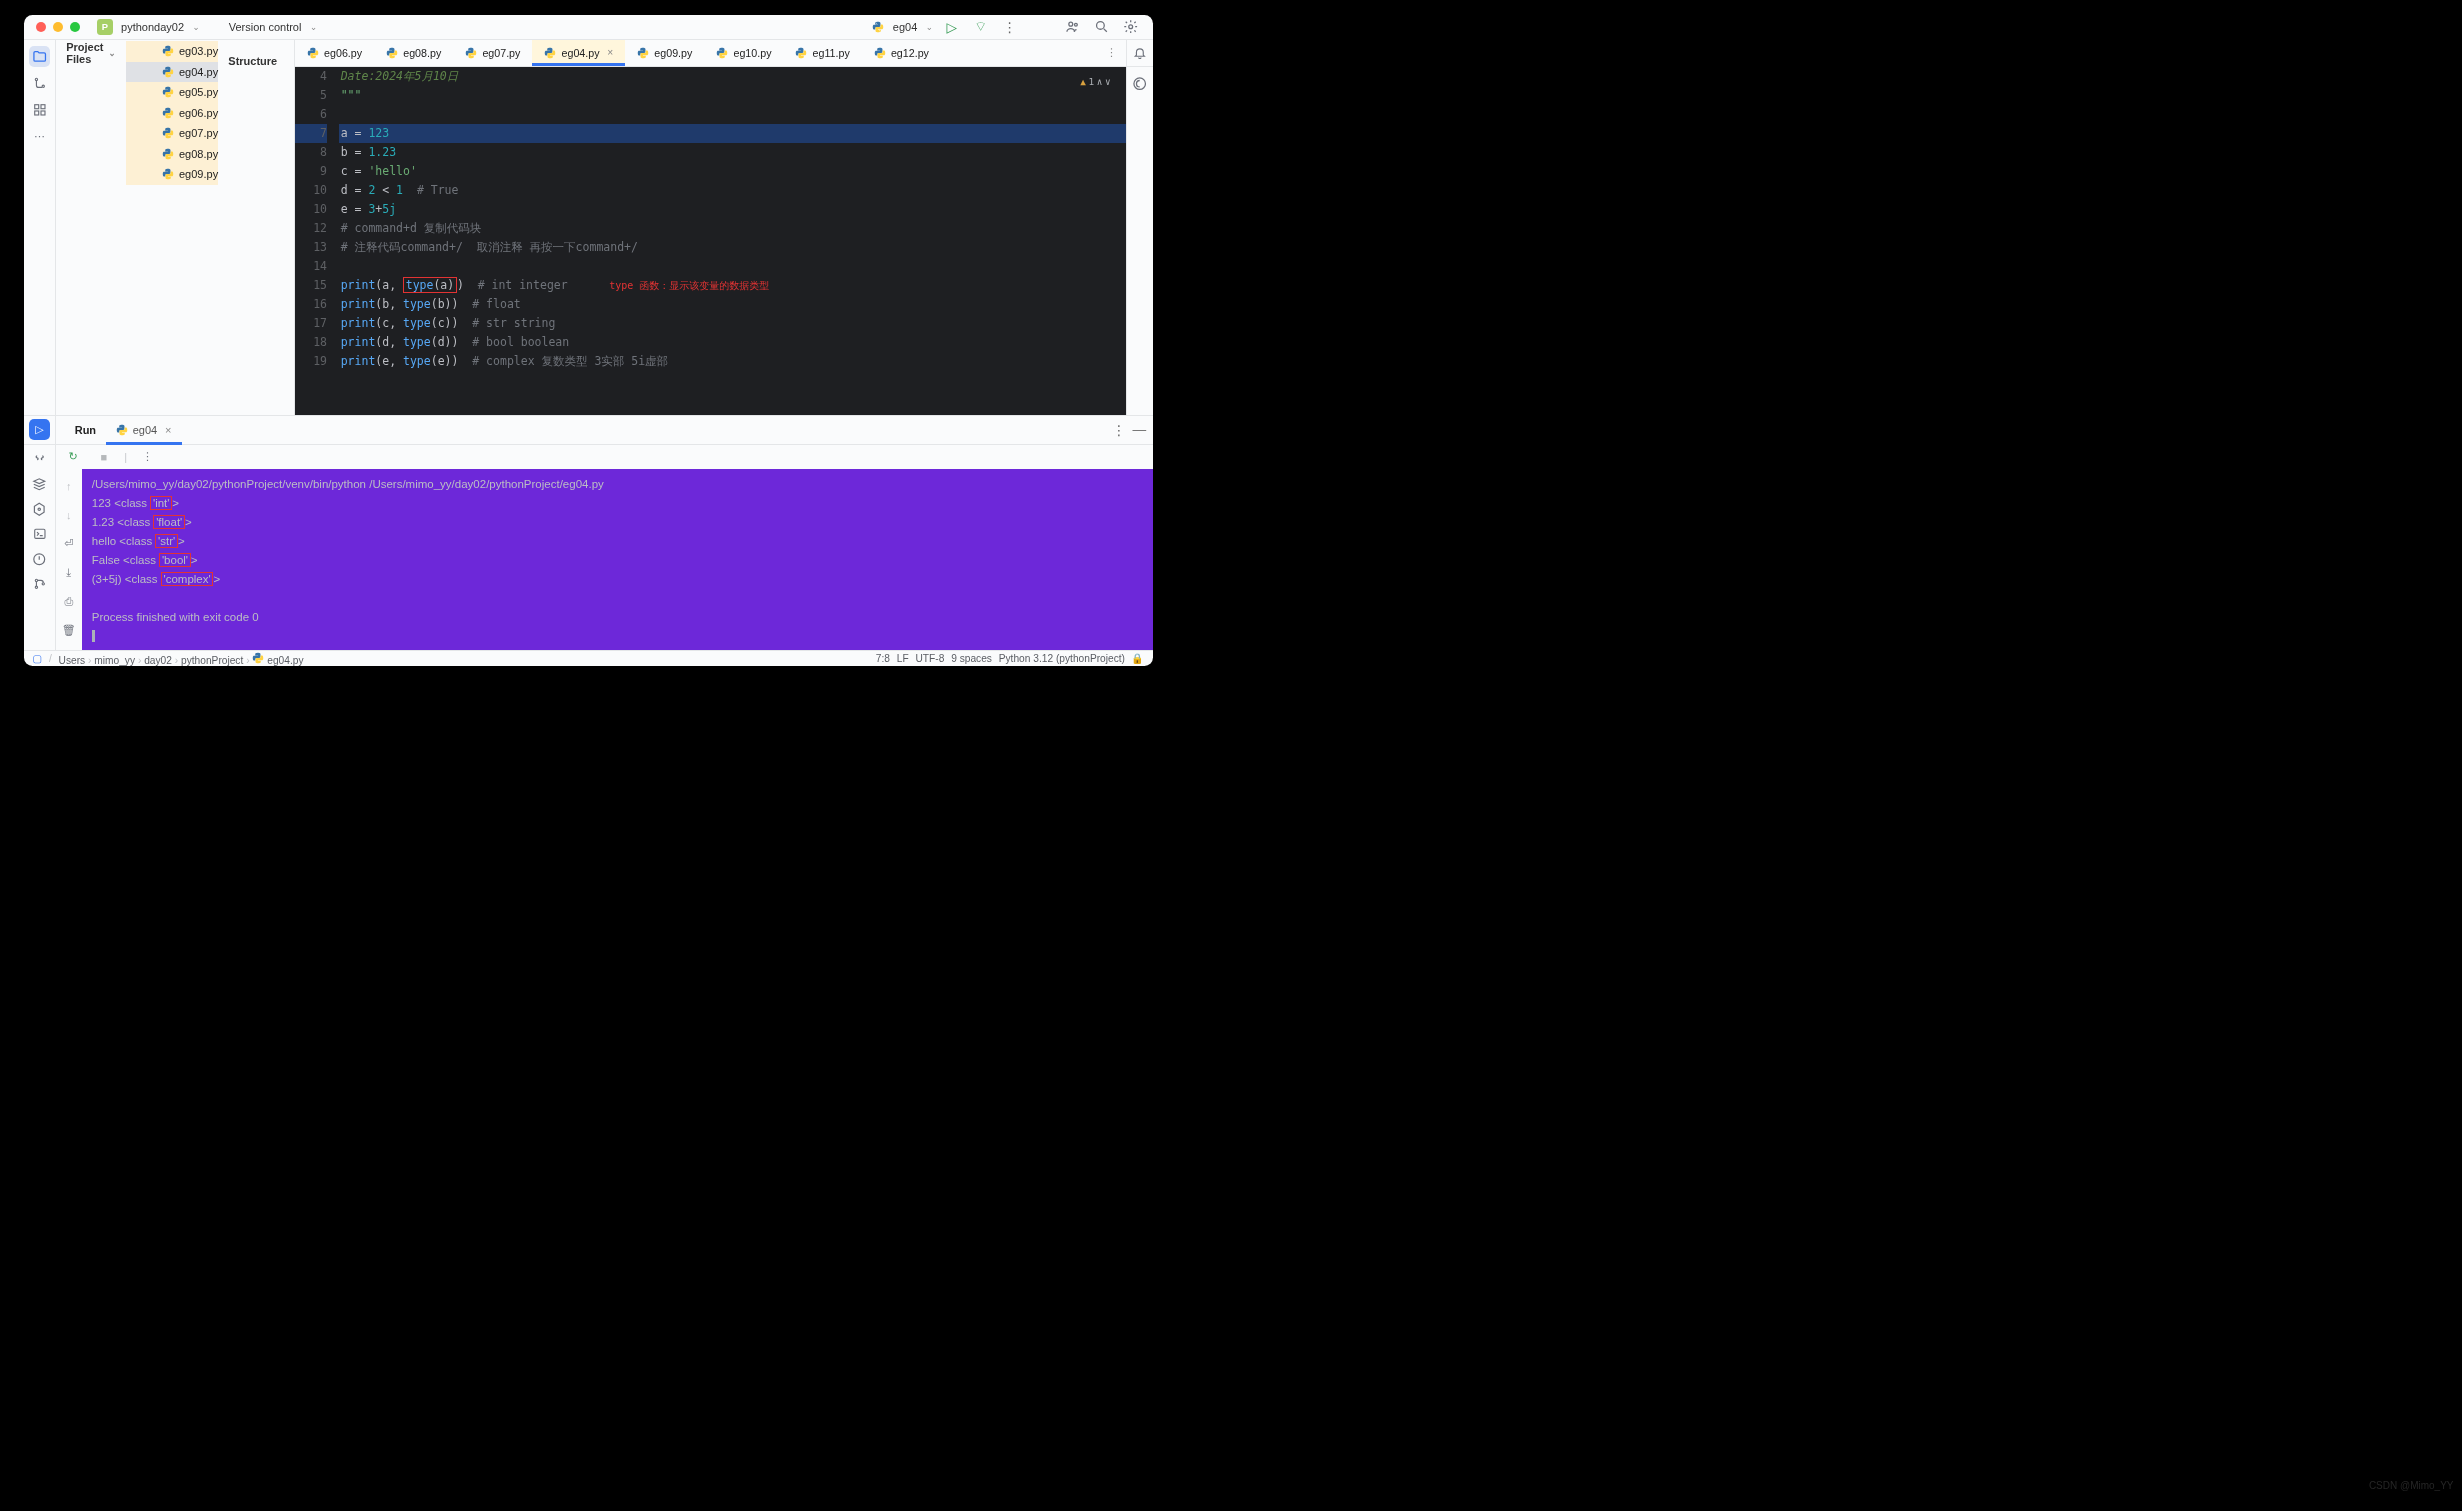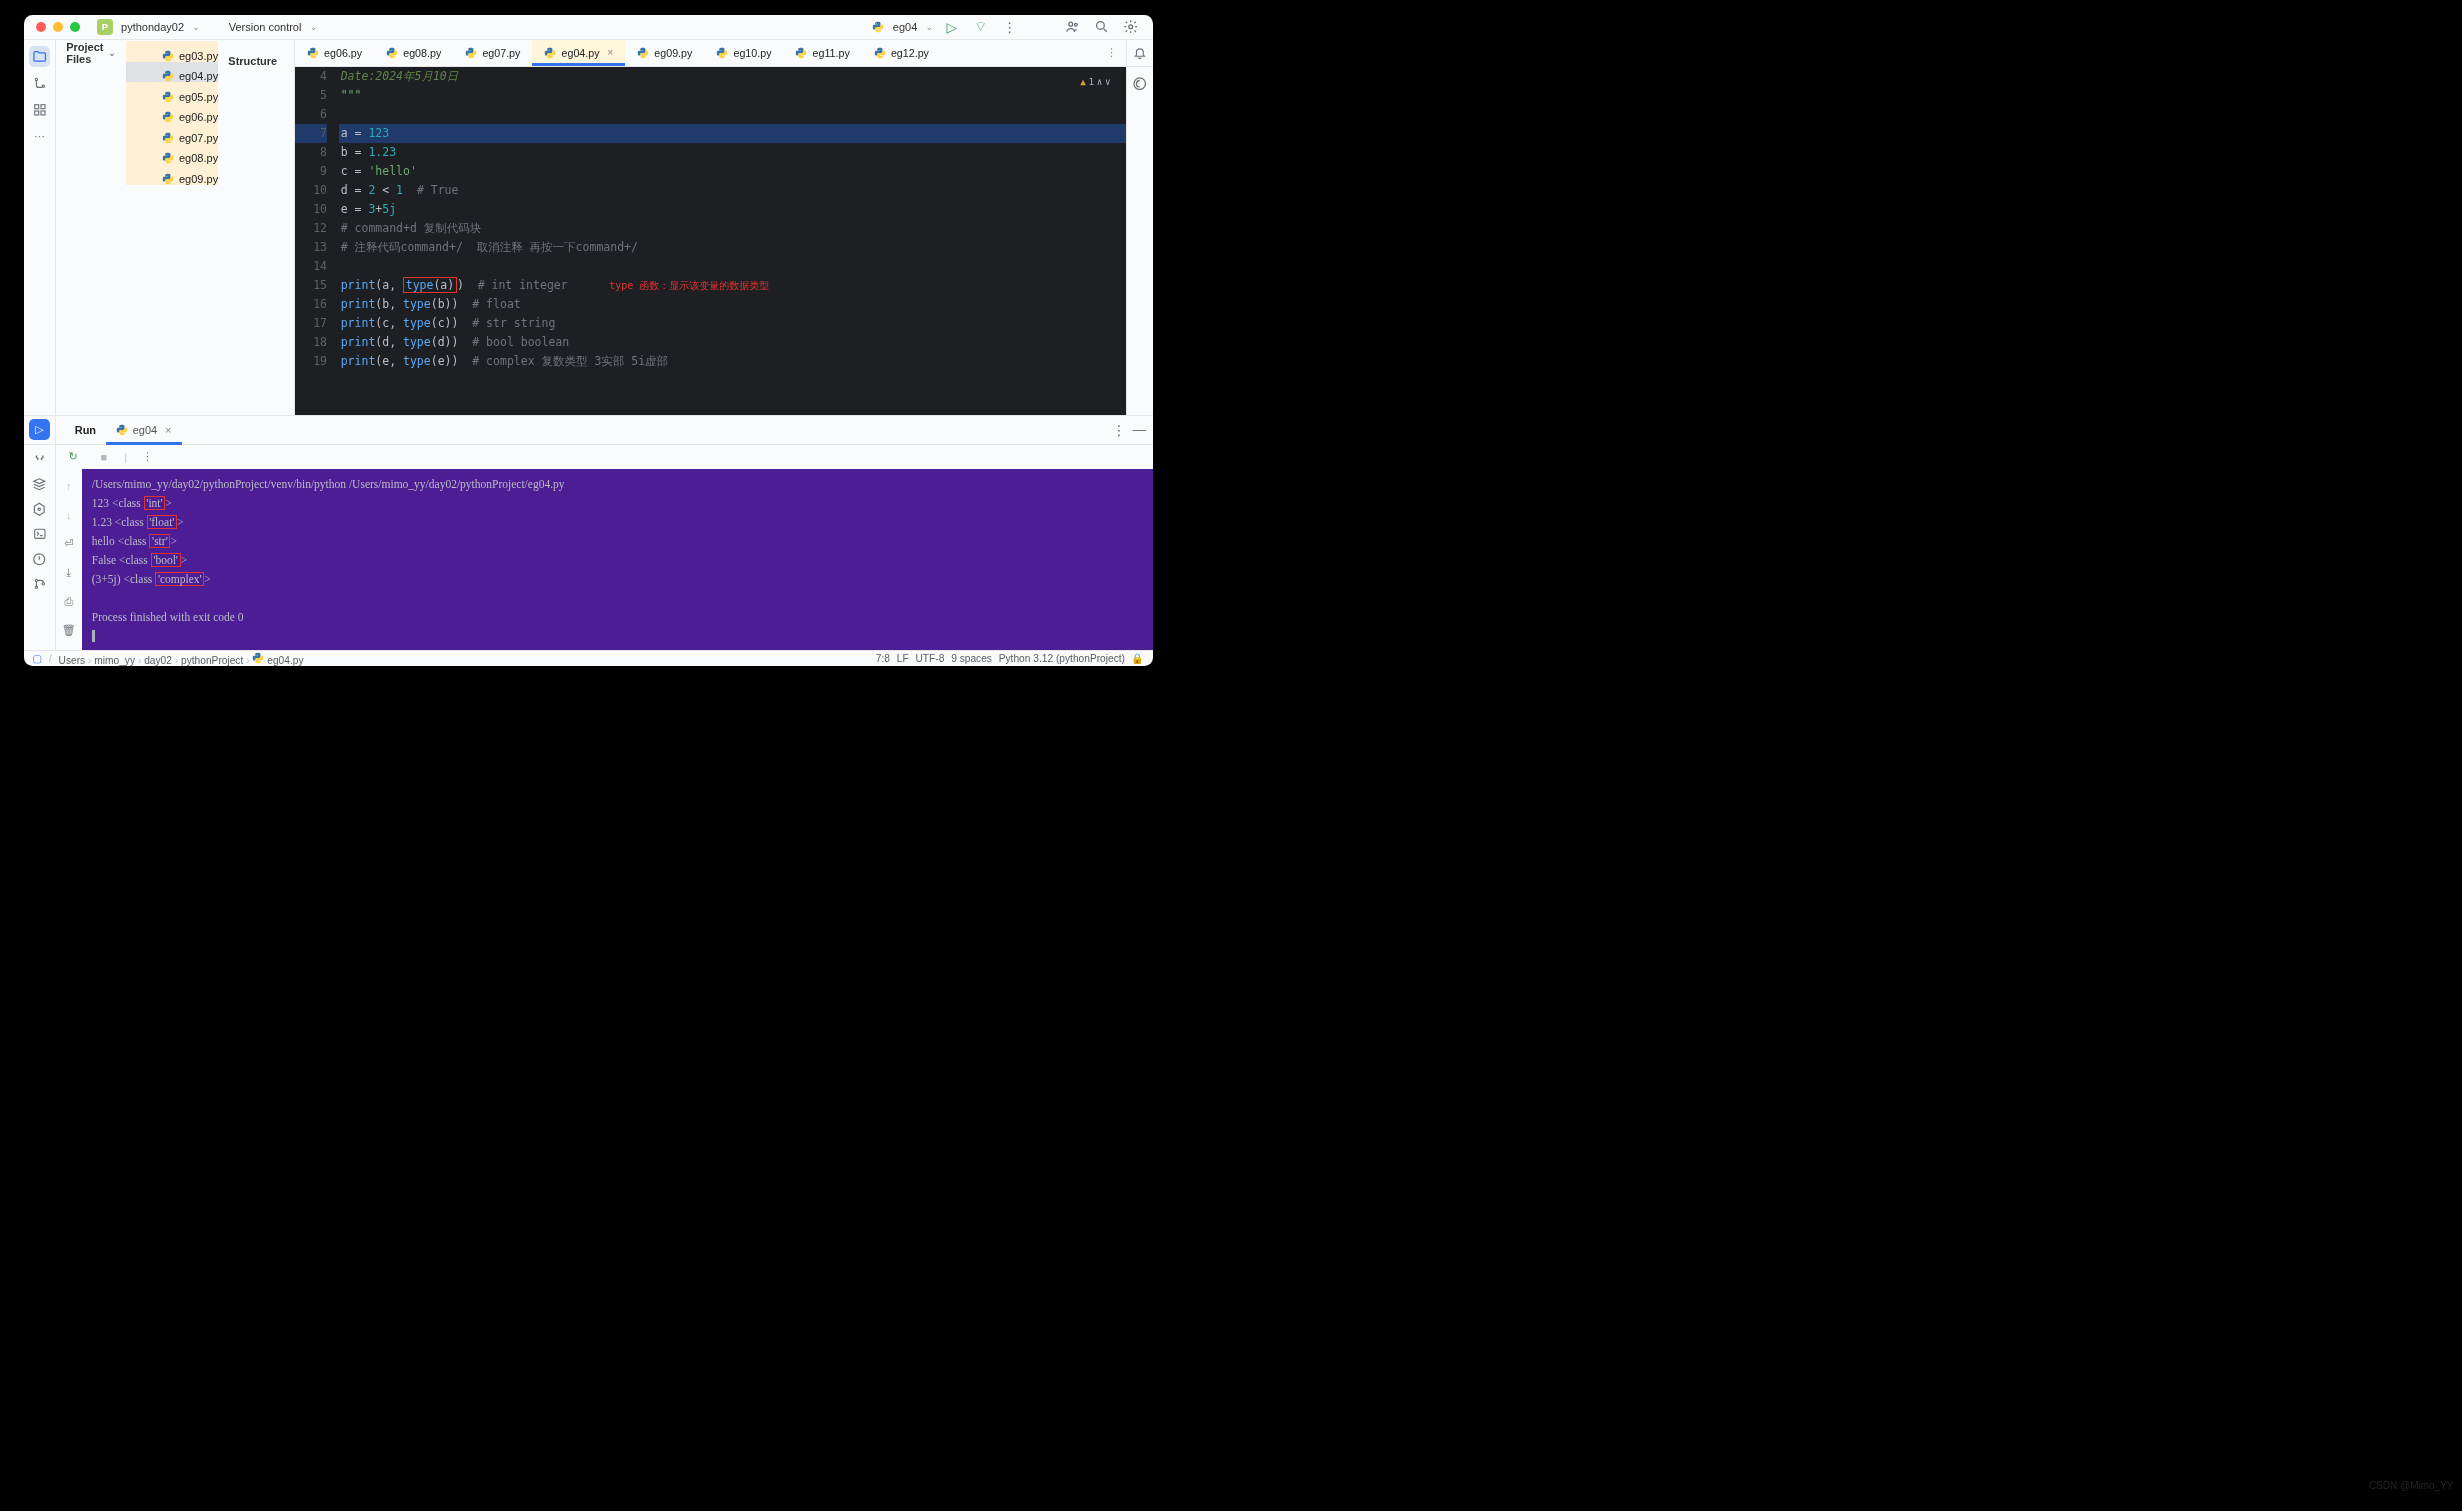--- a/index.html
+++ b/index.html
@@ -16,21 +16,21 @@
 .tb-icon{width:20.5px;height:20.5px;display:flex;align-items:center;justify-content:center;color:#666;font-size:13.7px}
 .pyfile-ico{width:12px;height:12px;display:inline-flex;align-items:center;justify-content:center}
 .pyfile-ico svg{width:12px;height:12px}
 .mainrow{flex:1;display:flex;min-height:0}
 .leftgutter{width:32px;border-right:0.9px solid #e4e6e8;display:flex;flex-direction:column;align-items:center;padding-top:6.8px;gap:6px}
 .gicon{width:20.5px;height:20.5px;display:flex;align-items:center;justify-content:center;color:#6c707a;border-radius:5.1px}
 .gicon.active{background:#d9e2f4;color:#3574f0}
 .sidebar{width:239px;border-right:0.9px solid #e4e6e8;display:flex;flex-direction:row}
 .sb-head{height:27px;display:flex;align-items:center;padding:0 10.2px;font-size:11px;color:#333;gap:5.1px;font-weight:600}
 .tree{padding:1.7px 0}
-.tree-item{height:20.5px;display:flex;align-items:flex-end;padding-left:36px;gap:5.1px;background:#fdf0d4}
+.tree-item{height:20.5px;display:flex;align-items:center;padding-left:36px;gap:5.1px;background:#fdf0d4}
 .tree-item.selected{background:#dfe1e5}
 .tree-item .fn{font-size:11px;color:#222}
 .struct-head{padding:15.4px 10.2px 6.8px;font-size:11px;color:#333;font-weight:600}
 .struct-item{display:flex;align-items:center;gap:5.1px;padding:2.6px 10.2px 2.6px 19px}
 .badge-v{width:12.8px;height:12.8px;border:1.3px solid #db5860;border-radius:50%;display:flex;align-items:center;justify-content:center;color:#db5860;font-size:7.7px;font-weight:700}
 .editor-area{flex:1;display:flex;flex-direction:column;min-width:0;min-height:0}
 .tabstrip{height:27px;display:flex;border-bottom:0.9px solid #e4e6e8;align-items:stretch;background:#fafbfc}
 .etab{display:flex;align-items:center;gap:5.1px;padding:0 12px;font-size:10.7px;color:#222;cursor:pointer;position:relative}
 .etab.active{background:#fff6dc}
 .etab.active::after{content:"";position:absolute;bottom:0;left:0;right:0;height:2.1px;background:#3574f0}
@@ -54,21 +54,21 @@
 .bp-tabrow{height:29px;display:flex;align-items:center;padding:0 3.4px 0 0;border-bottom:0.9px solid #e4e6e8}
 .bp-gutter{width:32px;border-right:0.9px solid #e4e6e8;height:100%;display:flex;align-items:center;justify-content:center}
 .run-icon{width:20.5px;height:20.5px;background:#3574f0;color:#fff;border-radius:5.1px;display:flex;align-items:center;justify-content:center}
 .bp-tabs{display:flex;margin-left:8.5px}
 .bp-tab{padding:0 10.2px;display:flex;align-items:center;gap:4.3px;font-size:11px;color:#555;height:29px;position:relative}
 .bp-tab.active::after{content:"";position:absolute;bottom:-0.9px;left:0;right:0;height:2.6px;background:#3574f0}
 .bp-body{flex:1;display:flex;min-height:0}
 .bp-left{width:32px;border-right:0.9px solid #e4e6e8;display:flex;flex-direction:column;align-items:center;padding-top:5.1px;gap:4.3px}
 .bp-tools2{width:25.6px;display:flex;flex-direction:column;align-items:center;padding-top:6.8px;gap:8.5px}
 .bp-toolrow{height:24px;display:flex;align-items:center;padding-left:6.8px;gap:10.2px}
-.console{flex:1;background:#4c1d95;font-family:Liberation Serif, serif;font-size:11.5px;color:#bcbec4;padding:6.8px 10.2px 3.4px;white-space:pre;line-height:19px;overflow:hidden}
+.console{flex:1;background:#6d28d9;font-family:Liberation Sans, sans-serif;font-size:11.5px;color:#bcbec4;padding:6.8px 10.2px 3.4px;white-space:pre;line-height:19px;overflow:hidden}
 .statusbar{height:22px;border-top:0.9px solid #e4e6e8;display:flex;align-items:center;padding:0 8.5px;font-size:10.2px;color:#5a5d63;gap:6.8px}
 .crumb{color:#5a5d63}
 .sep{color:#c0c2c6}
 .watermark{position:absolute;right:8.5px;bottom:20px;color:#6b6b6b;opacity:.35;font-size:10px}
 </style>
 </head>
 <body>
 
 <div class="window">
 

